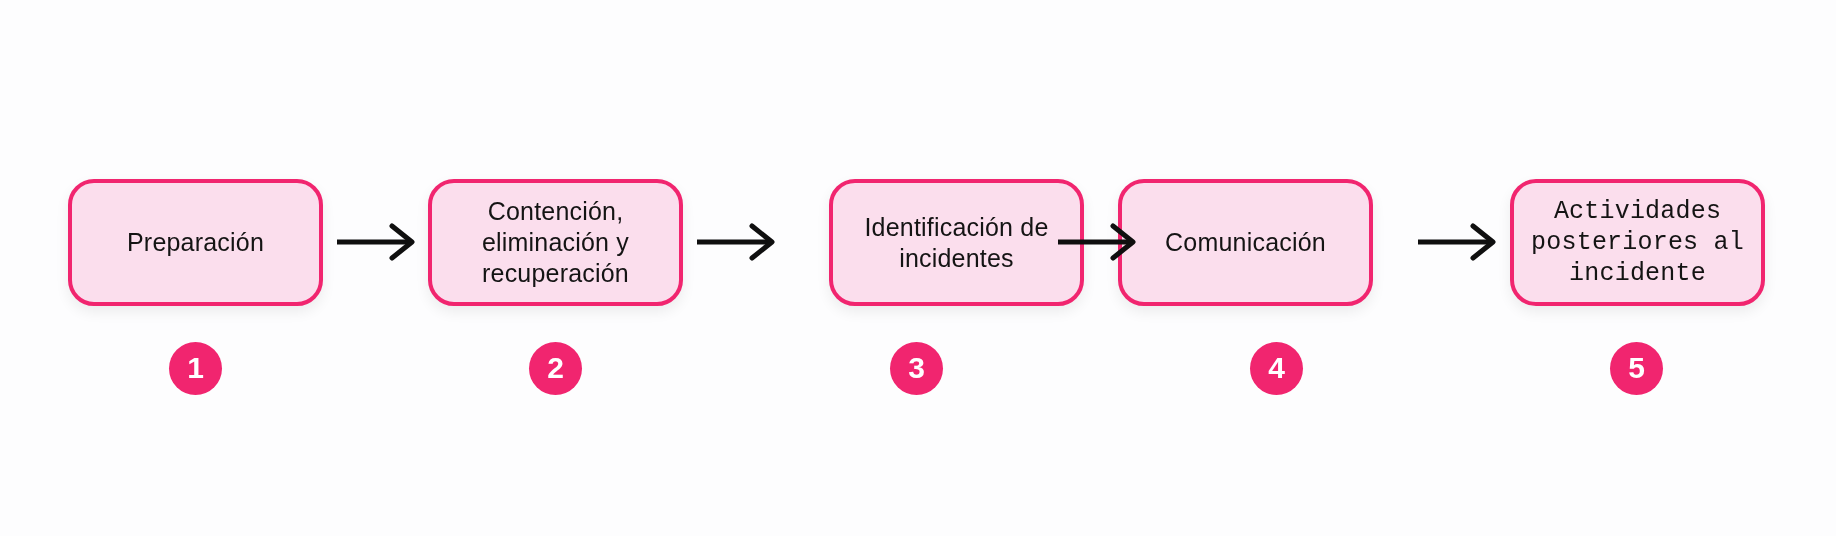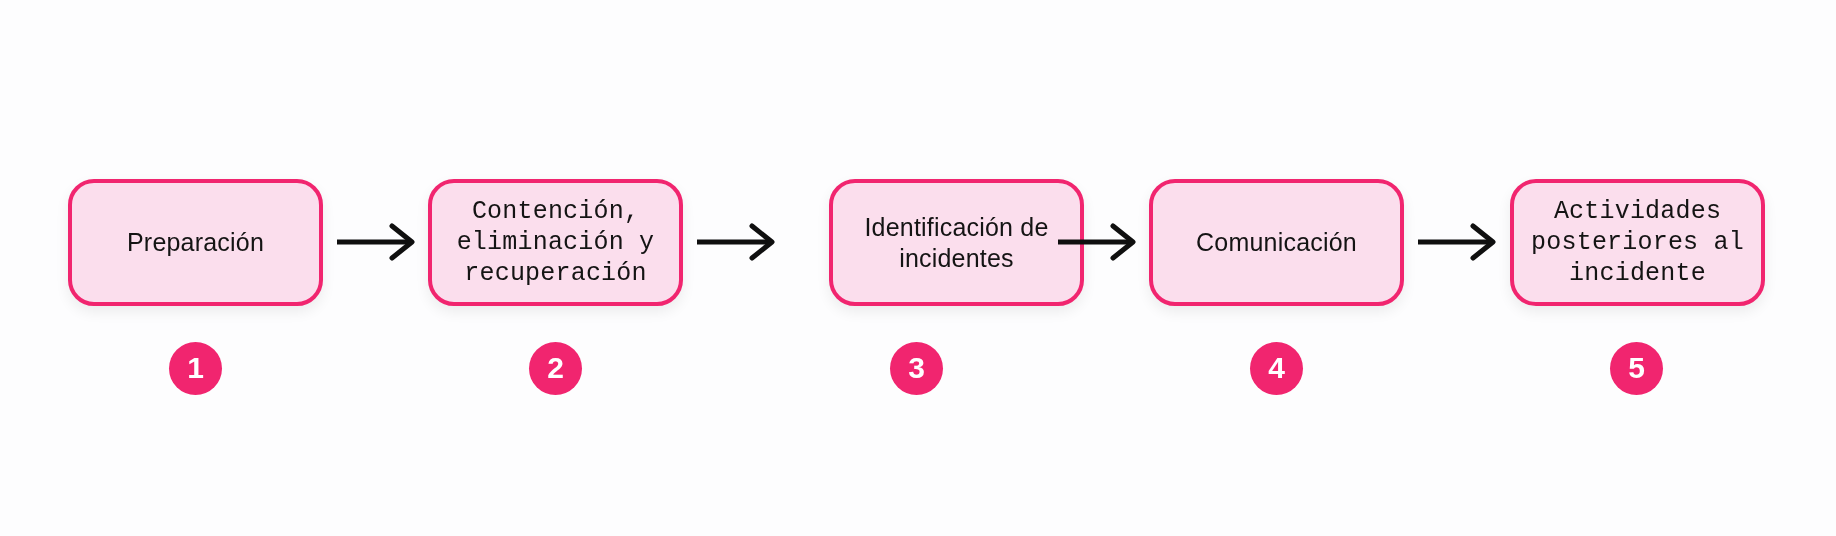--- a/index.html
+++ b/index.html
@@ -58,23 +58,23 @@
   .arrow {
     position: absolute;
     top: 220px;
     width: 84px;
     height: 44px;
   }
   .arrow svg { display: block; }
 
   
   .box-0 { left: 68px; }
-  .box-1 { left: 428px; font-family: Liberation Mono, monospace; }
+  .box-1 { left: 428px; }
   .box-2 { left: 829px; }
-  .box-3 { left: 1149px; align-items: center; }
+  .box-3 { left: 1118px; align-items: center; }
   .box-4 { left: 1510px; font-family: Liberation Mono, monospace; }
   .circ-0 { left: 169px; }
   .circ-1 { left: 529px; }
   .circ-2 { left: 890px; }
   .circ-3 { left: 1250px; }
   .circ-4 { left: 1610px; }
   .arr-0 { left: 334px; }
   .arr-1 { left: 694px; }
   .arr-2 { left: 1055px; }
   .arr-3 { left: 1415px; }

